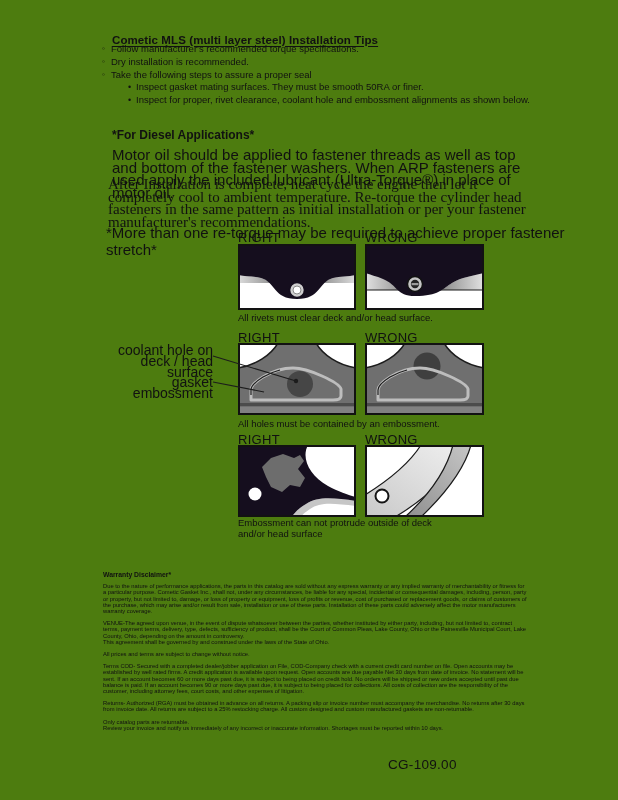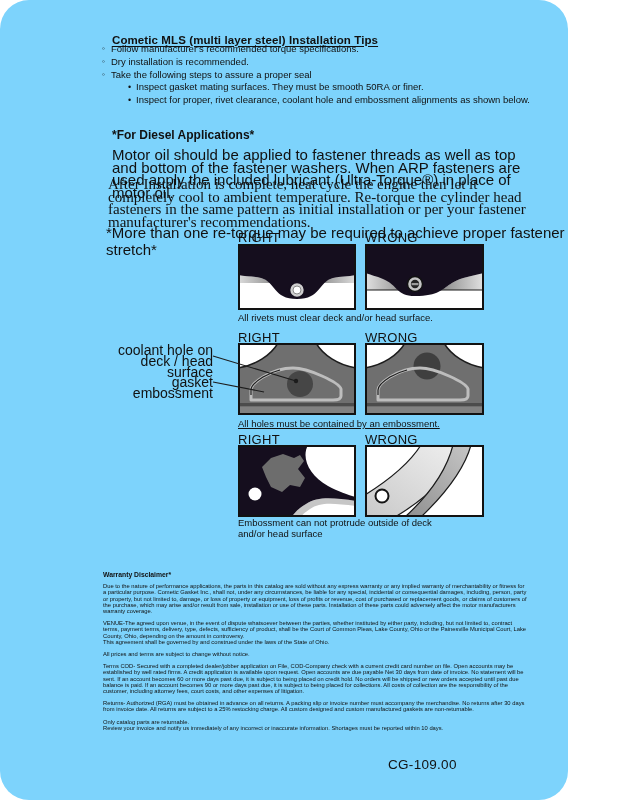--- a/index.html
+++ b/index.html
@@ -1,17 +1,17 @@
 <!DOCTYPE html>
 <html><head>
 <meta charset="utf-8">
 <style>
   html,body{margin:0;padding:0;background:#ffffff;}
-  .page{position:relative;width:568px;height:800px;background:#7dd3fc;overflow:hidden;
-        font-family:"Liberation Sans", sans-serif;color:#111;border-radius:29px;}
+  .page{position:relative;width:618px;height:800px;background:#4d7c0f;overflow:hidden;
+        font-family:"Liberation Sans", sans-serif;color:#111;}
   .abs{position:absolute;}
   .title{left:112px;top:26px;font-size:11.5px;font-weight:bold;text-decoration:underline;
          text-underline-offset:2px;letter-spacing:0.1px;}
   .bullets{left:102px;top:43px;font-size:9.5px;line-height:12.8px;}
   .b-row{display:flex;}
   .b-glyph{width:9px;flex:0 0 9px;text-align:left;font-size:8px;line-height:12.8px;}
   .sub{margin-left:26px;}
   .sub .b-glyph{width:8px;flex:0 0 8px;font-size:9px;}
   .diesel-heading{left:112px;top:118px;font-size:12px;font-weight:bold;}
   .para{font-size:15px;line-height:12.5px;width:428px;}
@@ -145,21 +145,21 @@
     <path d="M13,52 L13,47 C13,43 17,39 25,34 C30,31 36,28.5 42,27" fill="none" stroke="#1e1e1e" stroke-width="1.2"></path>
     <rect x="1" y="1" width="117" height="70" fill="none" stroke="#121212" stroke-width="2"></rect>
   </svg>
 
   <svg class="abs" style="left:110px;top:340px;pointer-events:none;" width="260" height="90" viewBox="0 0 260 90">
     <line x1="103" y1="16" x2="186" y2="41" stroke="#1c1c1c" stroke-width="1.1"></line>
     <circle cx="186" cy="41" r="2.2" fill="#1c1c1c"></circle>
     <line x1="103" y1="42" x2="154" y2="52" stroke="#1c1c1c" stroke-width="1.1"></line>
   </svg>
 
-  <div class="abs cap" style="left:238px;top:418px;text-decoration:underline;">All holes must be contained by an embossment.</div>
+  <div class="abs cap" style="left:238px;top:418px;">All holes must be contained by an embossment.</div>
 
   <div class="abs dlabel" style="left:238px;top:432px;">RIGHT</div>
   <div class="abs dlabel" style="left:365px;top:432px;width:119px;">WRONG</div>
 
   <svg class="abs diag" style="left:238px;top:445px;" width="118" height="72" viewBox="0 0 118 72">
     <rect width="118" height="72" fill="#ffffff"></rect>
     <path d="M54,72 C56,68 60,64 68,59 C80,51 96,53 118,56 L118,61 C94,58 82,57 72,64 C66,68 64,70 63,72 Z" fill="#c6c6c6"></path>
     <path d="M0,0 H70 C63,13 71,30 90,41 C100,46.5 110,50 118,52 L118,56 C96,53 80,51 68,59 C60,64 56,68 54,72 L0,72 Z" fill="#150e1e"></path>
     <path d="M33,13 L45,9 L56,13 L62,10 L66,16 L60,24 L67,33 L62,42 L52,40 L44,47 L33,42 L28,32 L24,22 Z" fill="#6d6d6d"></path>
     <circle cx="17" cy="49" r="6.5" fill="#ffffff"></circle>

